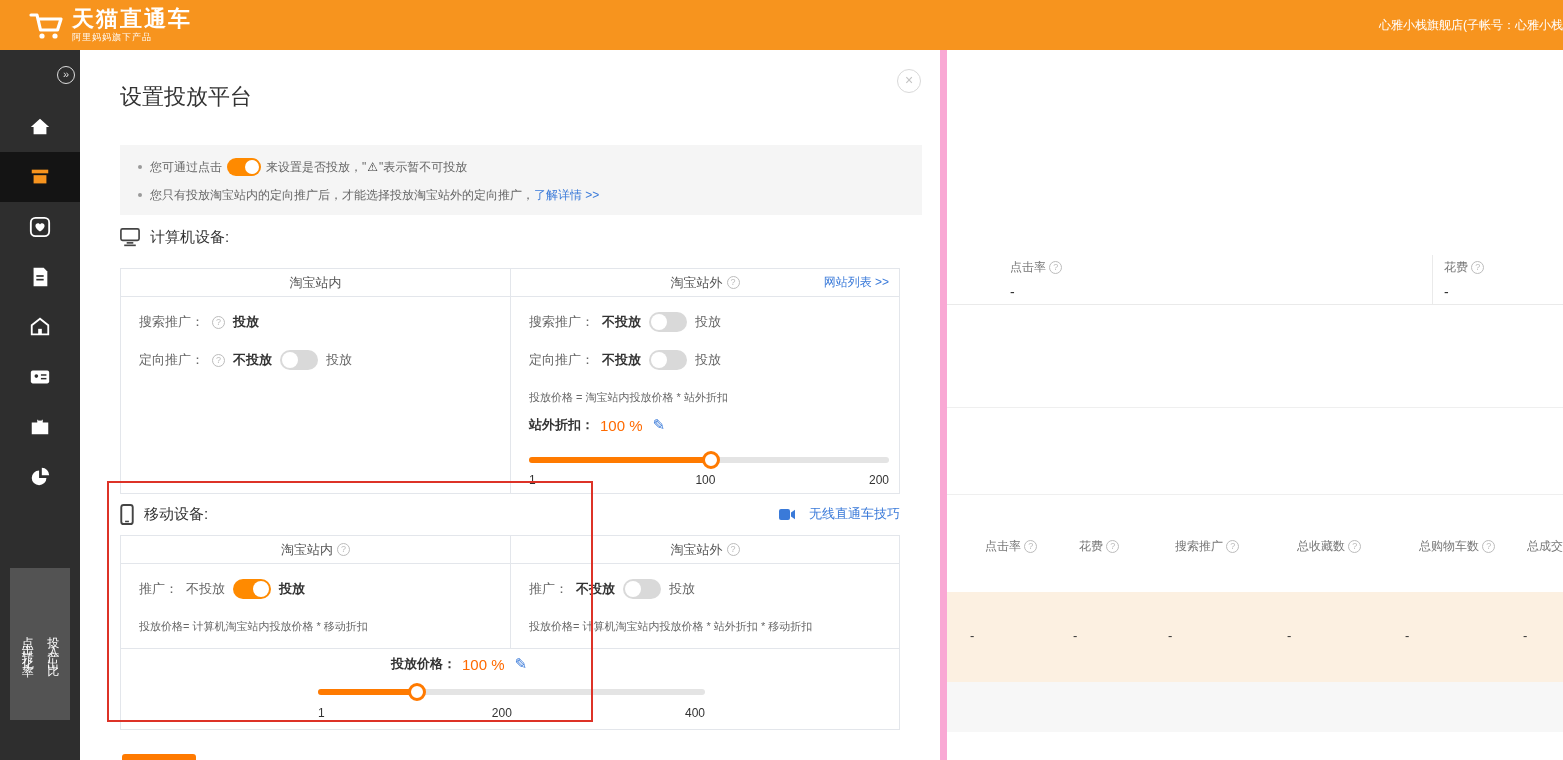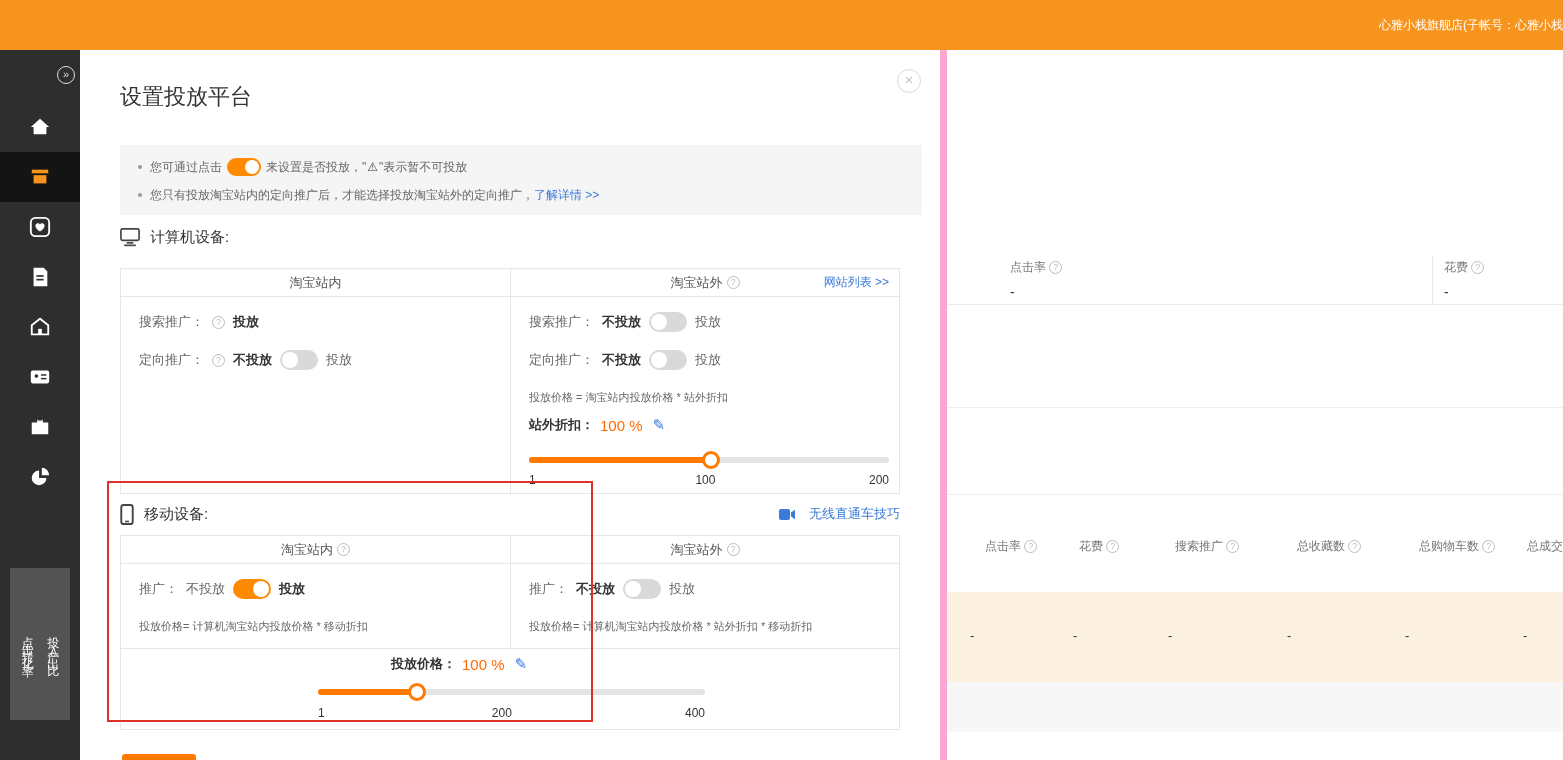--- a/index.html
+++ b/index.html
@@ -308,20 +308,33 @@
           <span class="t2" style="left:47.5%">200</span>
           <span class="t3">400</span>
         </div>
       </div>
     </div>
 
     <button class="confirm-btn"></button>
   </div>
 
   <div class="header">
+    <div class="logo">
+      <span style="display:inline-flex">
+        <svg width="36" height="32" viewBox="0 0 36 32">
+          <path d="M3 5 h6 l3.5 15 h17 l3.5 -11 h-22" stroke="#fff" stroke-width="3.2" fill="none" stroke-linejoin="round" stroke-linecap="round"></path>
+          <circle cx="14" cy="26" r="2.6" fill="#fff"></circle>
+          <circle cx="27" cy="26" r="2.6" fill="#fff"></circle>
+        </svg>
+      </span>
+      <span class="logo-txt">
+        <div class="logo-title">天猫直通车</div>
+        <div class="logo-sub">阿里妈妈旗下产品</div>
+      </span>
+    </div>
     <div class="account">心雅小栈旗舰店(子帐号：心雅小栈</div>
   </div>
 
   <div class="sidebar">
     <div class="collapse-btn">»</div>
     <div class="nav">
       <div class="side-item">
         <span style="display:inline-flex">
           <svg width="22" height="22" viewBox="0 0 24 24">
               <path d="M12 3L2 12h3v8h14v-8h3L12 3z"></path>

